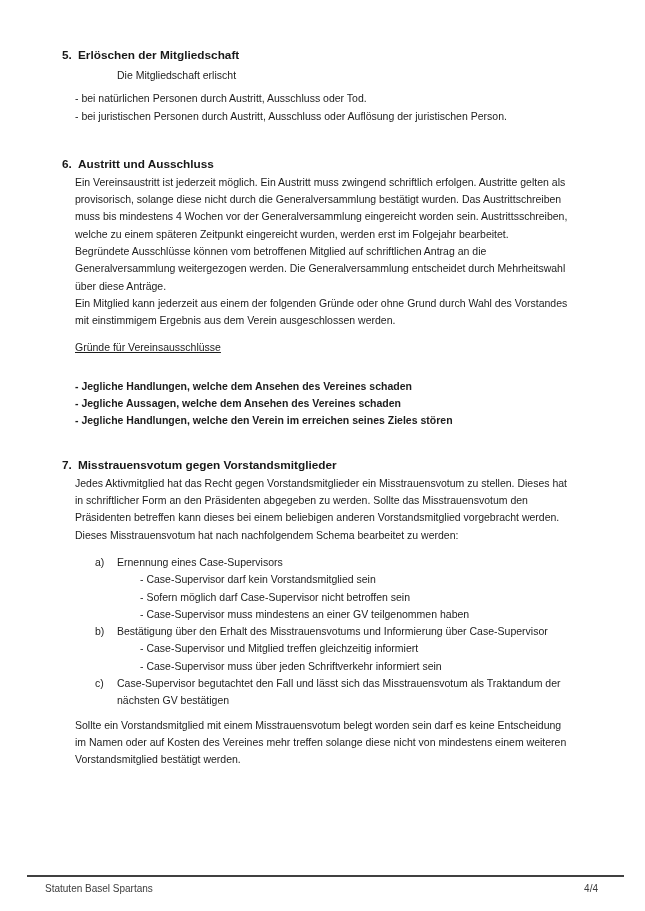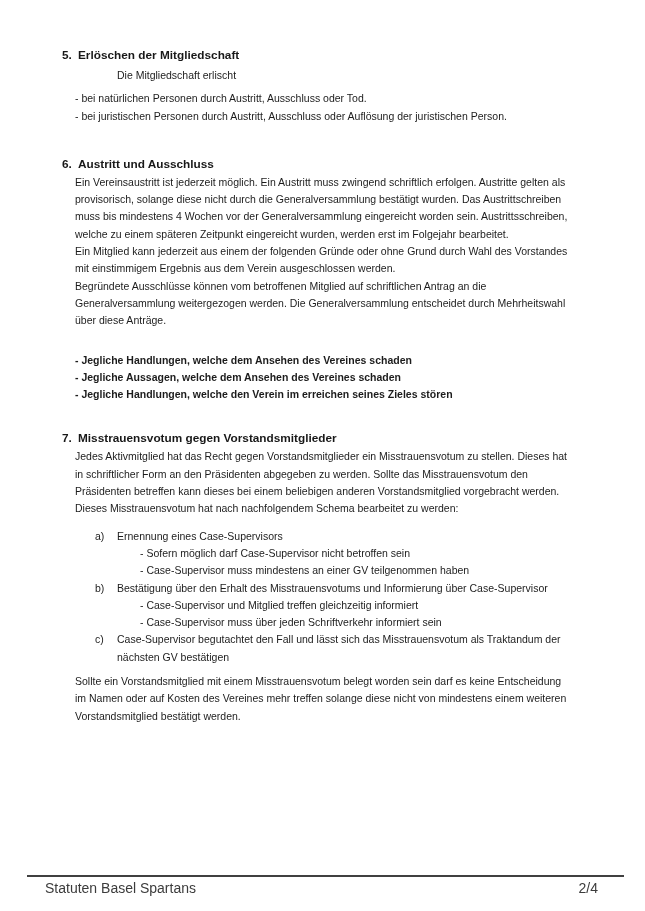--- a/index.html
+++ b/index.html
@@ -50,21 +50,21 @@
 
   .footer {
     position: absolute;
     left: 27px;
     right: 21px;
     top: 875px;
     border-top: 2px solid #404040;
     display: flex;
     justify-content: space-between;
     padding: 5px 26px 0 18px;
-    font-size: 14px;
+    font-size: 10px;
     line-height: 13px;
     color: #3c3c3c;
   }
 </style>
 </head>
 <body>
 
 <div class="page">
   <div class="content">
 
@@ -80,23 +80,24 @@
       </div>
     </section>
 
     <section class="sec sec6">
       <div class="heading">
         <span class="hnum">6.</span>
         <span class="htxt">Austritt und Ausschluss</span>
       </div>
       <div class="body para-block">
         <p>Ein Vereinsaustritt ist jederzeit möglich. Ein Austritt muss zwingend schriftlich erfolgen. Austritte gelten als provisorisch, solange diese nicht durch die Generalversammlung bestätigt wurden. Das Austrittschreiben muss bis mindestens 4 Wochen vor der Generalversammlung eingereicht worden sein. Austrittsschreiben, welche zu einem späteren Zeitpunkt eingereicht wurden, werden erst im Folgejahr bearbeitet.</p>
+        <p>Begründete Ausschlüsse können vom betroffenen Mitglied auf schriftlichen Antrag an die Generalversammlung weitergezogen werden. Die Generalversammlung entscheidet durch Mehrheitswahl über diese Anträge.</p>
         <p>Ein Mitglied kann jederzeit aus einem der folgenden Gründe oder ohne Grund durch Wahl des Vorstandes mit einstimmigem Ergebnis aus dem Verein ausgeschlossen werden.</p>
-        <p>Begründete Ausschlüsse können vom betroffenen Mitglied auf schriftlichen Antrag an die Generalversammlung weitergezogen werden. Die Generalversammlung entscheidet durch Mehrheitswahl über diese Anträge.</p>
       </div>
+      <p class="body subheading">Gründe für Vereinsausschlüsse</p>
       <div class="body dashes">
         <div class="dash-line">- Jegliche Handlungen, welche dem Ansehen des Vereines schaden</div>
         <div class="dash-line">- Jegliche Aussagen, welche dem Ansehen des Vereines schaden</div>
         <div class="dash-line">- Jegliche Handlungen, welche den Verein im erreichen seines Zieles stören</div>
       </div>
     </section>
 
     <section class="sec sec7">
       <div class="heading">
         <span class="hnum">7.</span>
@@ -104,20 +105,21 @@
       </div>
       <div class="body para-block">
         <p>Jedes Aktivmitglied hat das Recht gegen Vorstandsmitglieder ein Misstrauensvotum zu stellen. Dieses hat in schriftlicher Form an den Präsidenten abgegeben zu werden. Sollte das Misstrauensvotum den Präsidenten betreffen kann dieses bei einem beliebigen anderen Vorstandsmitglied vorgebracht werden. Dieses Misstrauensvotum hat nach nachfolgendem Schema bearbeitet zu werden:</p>
       </div>
 
       <div class="abc-list">
         <div class="abc-item">
           <span class="abc-label">a)</span>
           <span class="abc-text">Ernennung eines Case-Supervisors</span>
         </div>
+        <div class="abc-sub">- Case-Supervisor darf kein Vorstandsmitglied sein</div>
         <div class="abc-sub">- Sofern möglich darf Case-Supervisor nicht betroffen sein</div>
         <div class="abc-sub">- Case-Supervisor muss mindestens an einer GV teilgenommen haben</div>
 
         <div class="abc-item">
           <span class="abc-label">b)</span>
           <span class="abc-text">Bestätigung über den Erhalt des Misstrauensvotums und Informierung über Case-Supervisor</span>
         </div>
         <div class="abc-sub">- Case-Supervisor und Mitglied treffen gleichzeitig informiert</div>
         <div class="abc-sub">- Case-Supervisor muss über jeden Schriftverkehr informiert sein</div>
 
@@ -127,15 +129,15 @@
         </div>
       </div>
 
       <p class="body closing">Sollte ein Vorstandsmitglied mit einem Misstrauensvotum belegt worden sein darf es keine Entscheidung im Namen oder auf Kosten des Vereines mehr treffen solange diese nicht von mindestens einem weiteren Vorstandsmitglied bestätigt werden.</p>
     </section>
 
   </div>
 
   <div class="footer">
     <span>Statuten Basel Spartans</span>
-    <span>2/4</span>
+    <span>4/4</span>
   </div>
 </div>
 
 </body></html>

